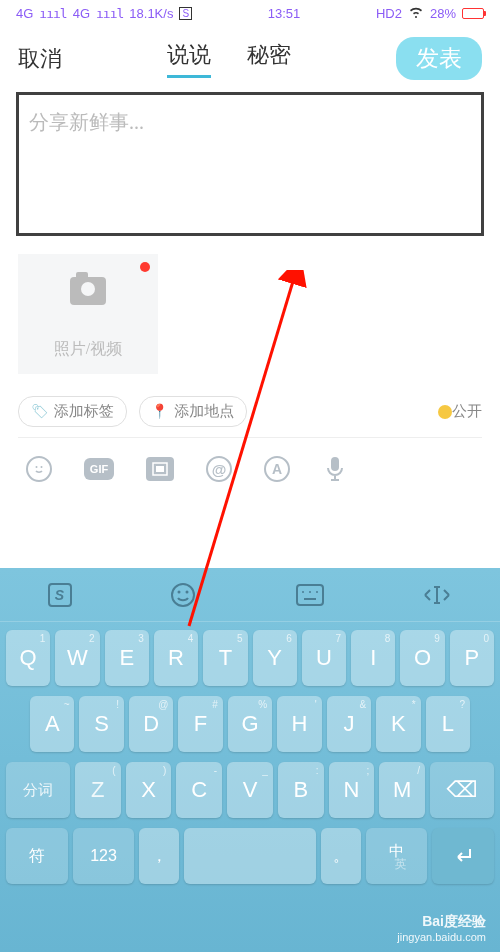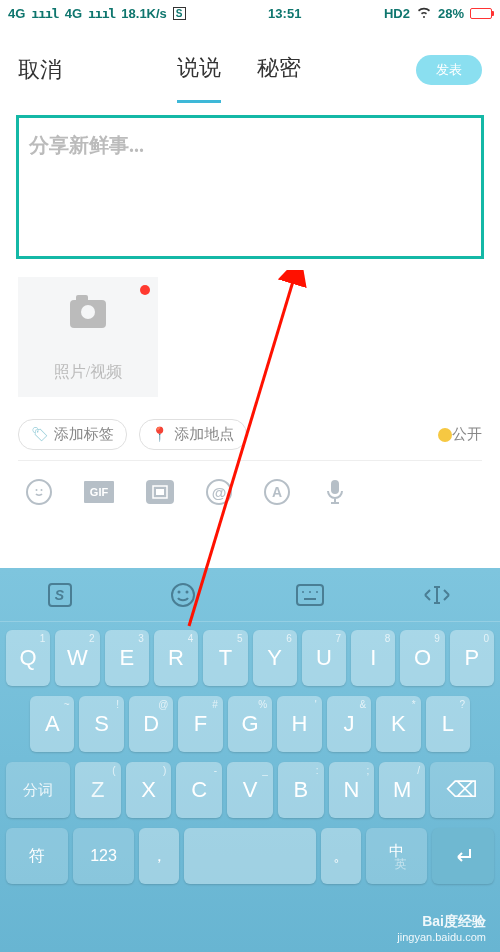--- a/index.html
+++ b/index.html
@@ -1,33 +1,33 @@
 <!DOCTYPE html>
 <html><head>
   <meta charset="utf-8">
   <style>
     * { margin: 0; padding: 0; box-sizing: border-box; }
     body { width: 500px; height: 952px; background: #fff; font-family: -apple-system, sans-serif; overflow: hidden; position: relative; }
     
-    .status-bar { display: flex; justify-content: space-between; align-items: center; padding: 6px 8px; font-size: 13px; font-weight: 700; color: #0f766e; }
+    .status-bar { display: flex; justify-content: space-between; align-items: center; padding: 6px 16px; font-size: 13px; font-weight: 400; color: #8b5cf6; }
     .status-left { display: flex; align-items: center; gap: 6px; }
     .status-right { display: flex; align-items: center; gap: 6px; }
     .signal { font-family: monospace; letter-spacing: -1px; }
     .battery { display: inline-block; width: 22px; height: 11px; border: 1px solid #f33; border-radius: 2px; position: relative; }
     .battery::after { content: ''; position: absolute; right: -3px; top: 2px; width: 2px; height: 5px; background: #f33; border-radius: 0 1px 1px 0; }
     .battery-fill { background: #f33; height: 100%; width: 28%; }
     
     .header { display: flex; align-items: center; justify-content: space-between; padding: 10px 18px 4px; }
     .header-left { font-family: 'KaiTi', serif; font-size: 22px; color: #333; }
     .header-tabs { display: flex; gap: 36px; }
-    .tab { font-family: 'KaiTi', serif; font-size: 22px; color: #333; position: relative; padding-bottom: 20px; margin-top: 16px; }
+    .tab { font-family: 'KaiTi', serif; font-size: 22px; color: #333; position: relative; padding-bottom: 8px; }
     .tab.active::after { content: ''; position: absolute; bottom: 0; left: 50%; transform: translateX(-50%); width: 44px; height: 3px; background: #3eb8d8; }
-    .publish-btn { background: #8adff0; color: #fff; border: none; border-radius: 18px; padding: 6px 20px; font-family: 'KaiTi', serif; font-size: 13px; }
-    
-    .compose-box { margin: 8px 16px 0; border: 3px solid #14b8a6; padding: 14px 10px; min-height: 144px; font-weight: bold; }
+    .publish-btn { background: #8adff0; color: #fff; border: none; border-radius: 18px; padding: 6px 20px; font-family: 'KaiTi', serif; font-size: 23px; }
+    
+    .compose-box { margin: 8px 16px 0; border: 3px solid #404040; padding: 14px 10px; min-height: 144px; }
     .compose-placeholder { font-family: 'KaiTi', serif; font-size: 20px; color: #bbb; }
     
     .media-row { padding: 18px 18px 0; }
     .media-add { width: 140px; height: 120px; background: #f5f6f7; display: flex; flex-direction: column; align-items: center; justify-content: center; position: relative; gap: 24px; }
     .red-dot { position: absolute; top: 8px; right: 8px; width: 10px; height: 10px; background: #ff3a30; border-radius: 50%; }
     .camera-icon { width: 36px; height: 28px; background: #bbb; border-radius: 4px; position: relative; margin-top: 8px; }
     .camera-icon::before { content: ''; position: absolute; top: 5px; left: 50%; transform: translateX(-50%); width: 14px; height: 14px; background: #f5f6f7; border-radius: 50%; }
     .camera-icon::after { content: ''; position: absolute; top: -5px; left: 6px; width: 12px; height: 5px; background: #bbb; border-radius: 2px 2px 0 0; }
     .media-label { font-family: 'KaiTi', serif; color: #bbb; font-size: 16px; margin-top: 10px; }
     
@@ -37,21 +37,21 @@
     .loc-icon { color: #bbb; font-size: 14px; }
     .spacer { flex: 1; }
     .vis-chip { display: flex; align-items: center; font-family: 'KaiTi', serif; font-size: 15px; color: #888; }
     .vis-dot { width: 14px; height: 14px; background: #f6c842; border-radius: 50%; }
     
     .divider { height: 1px; background: #eee; margin: 0 18px; }
     
     .toolbar { display: flex; align-items: center; gap: 32px; padding: 18px 26px 16px; }
     .tb-icon { width: 26px; height: 26px; color: #b6bfc7; display: flex; align-items: center; justify-content: center; border-radius: 50%; }
     .tb-smile { border: 2px solid #b6bfc7; }
-    .tb-gif { background: #b6bfc7; color: #fff; width: 30px; height: 22px; border-radius: 1px; font-size: 11px; font-weight: bold; }
+    .tb-gif { background: #b6bfc7; color: #fff; width: 30px; height: 22px; border-radius: 6px; font-size: 11px; font-weight: bold; }
     .tb-sq { background: #b6bfc7; color: #fff; width: 28px; height: 24px; border-radius: 4px; }
     .tb-at { border: 2px solid #b6bfc7; font-size: 15px; font-weight: bold; }
     .tb-a { border: 2px solid #b6bfc7; font-size: 14px; font-weight: bold; }
     .tb-mic { width: 20px; height: 26px; }
     
     .keyboard { position: absolute; bottom: 0; left: 0; right: 0; height: 384px; background: linear-gradient(#7ec5de, #68b5d2); }
     .kb-top { display: flex; justify-content: space-around; align-items: center; height: 54px; border-bottom: 1px solid rgba(255,255,255,0.2); }
     .kb-top-item { width: 32px; height: 32px; display: flex; align-items: center; justify-content: center; color: #4a7e94; font-size: 20px; }
     .kb-s { border: 2px solid #4a7e94; border-radius: 4px; width: 24px; height: 24px; font-size: 14px; font-weight: bold; font-style: italic; }
     

